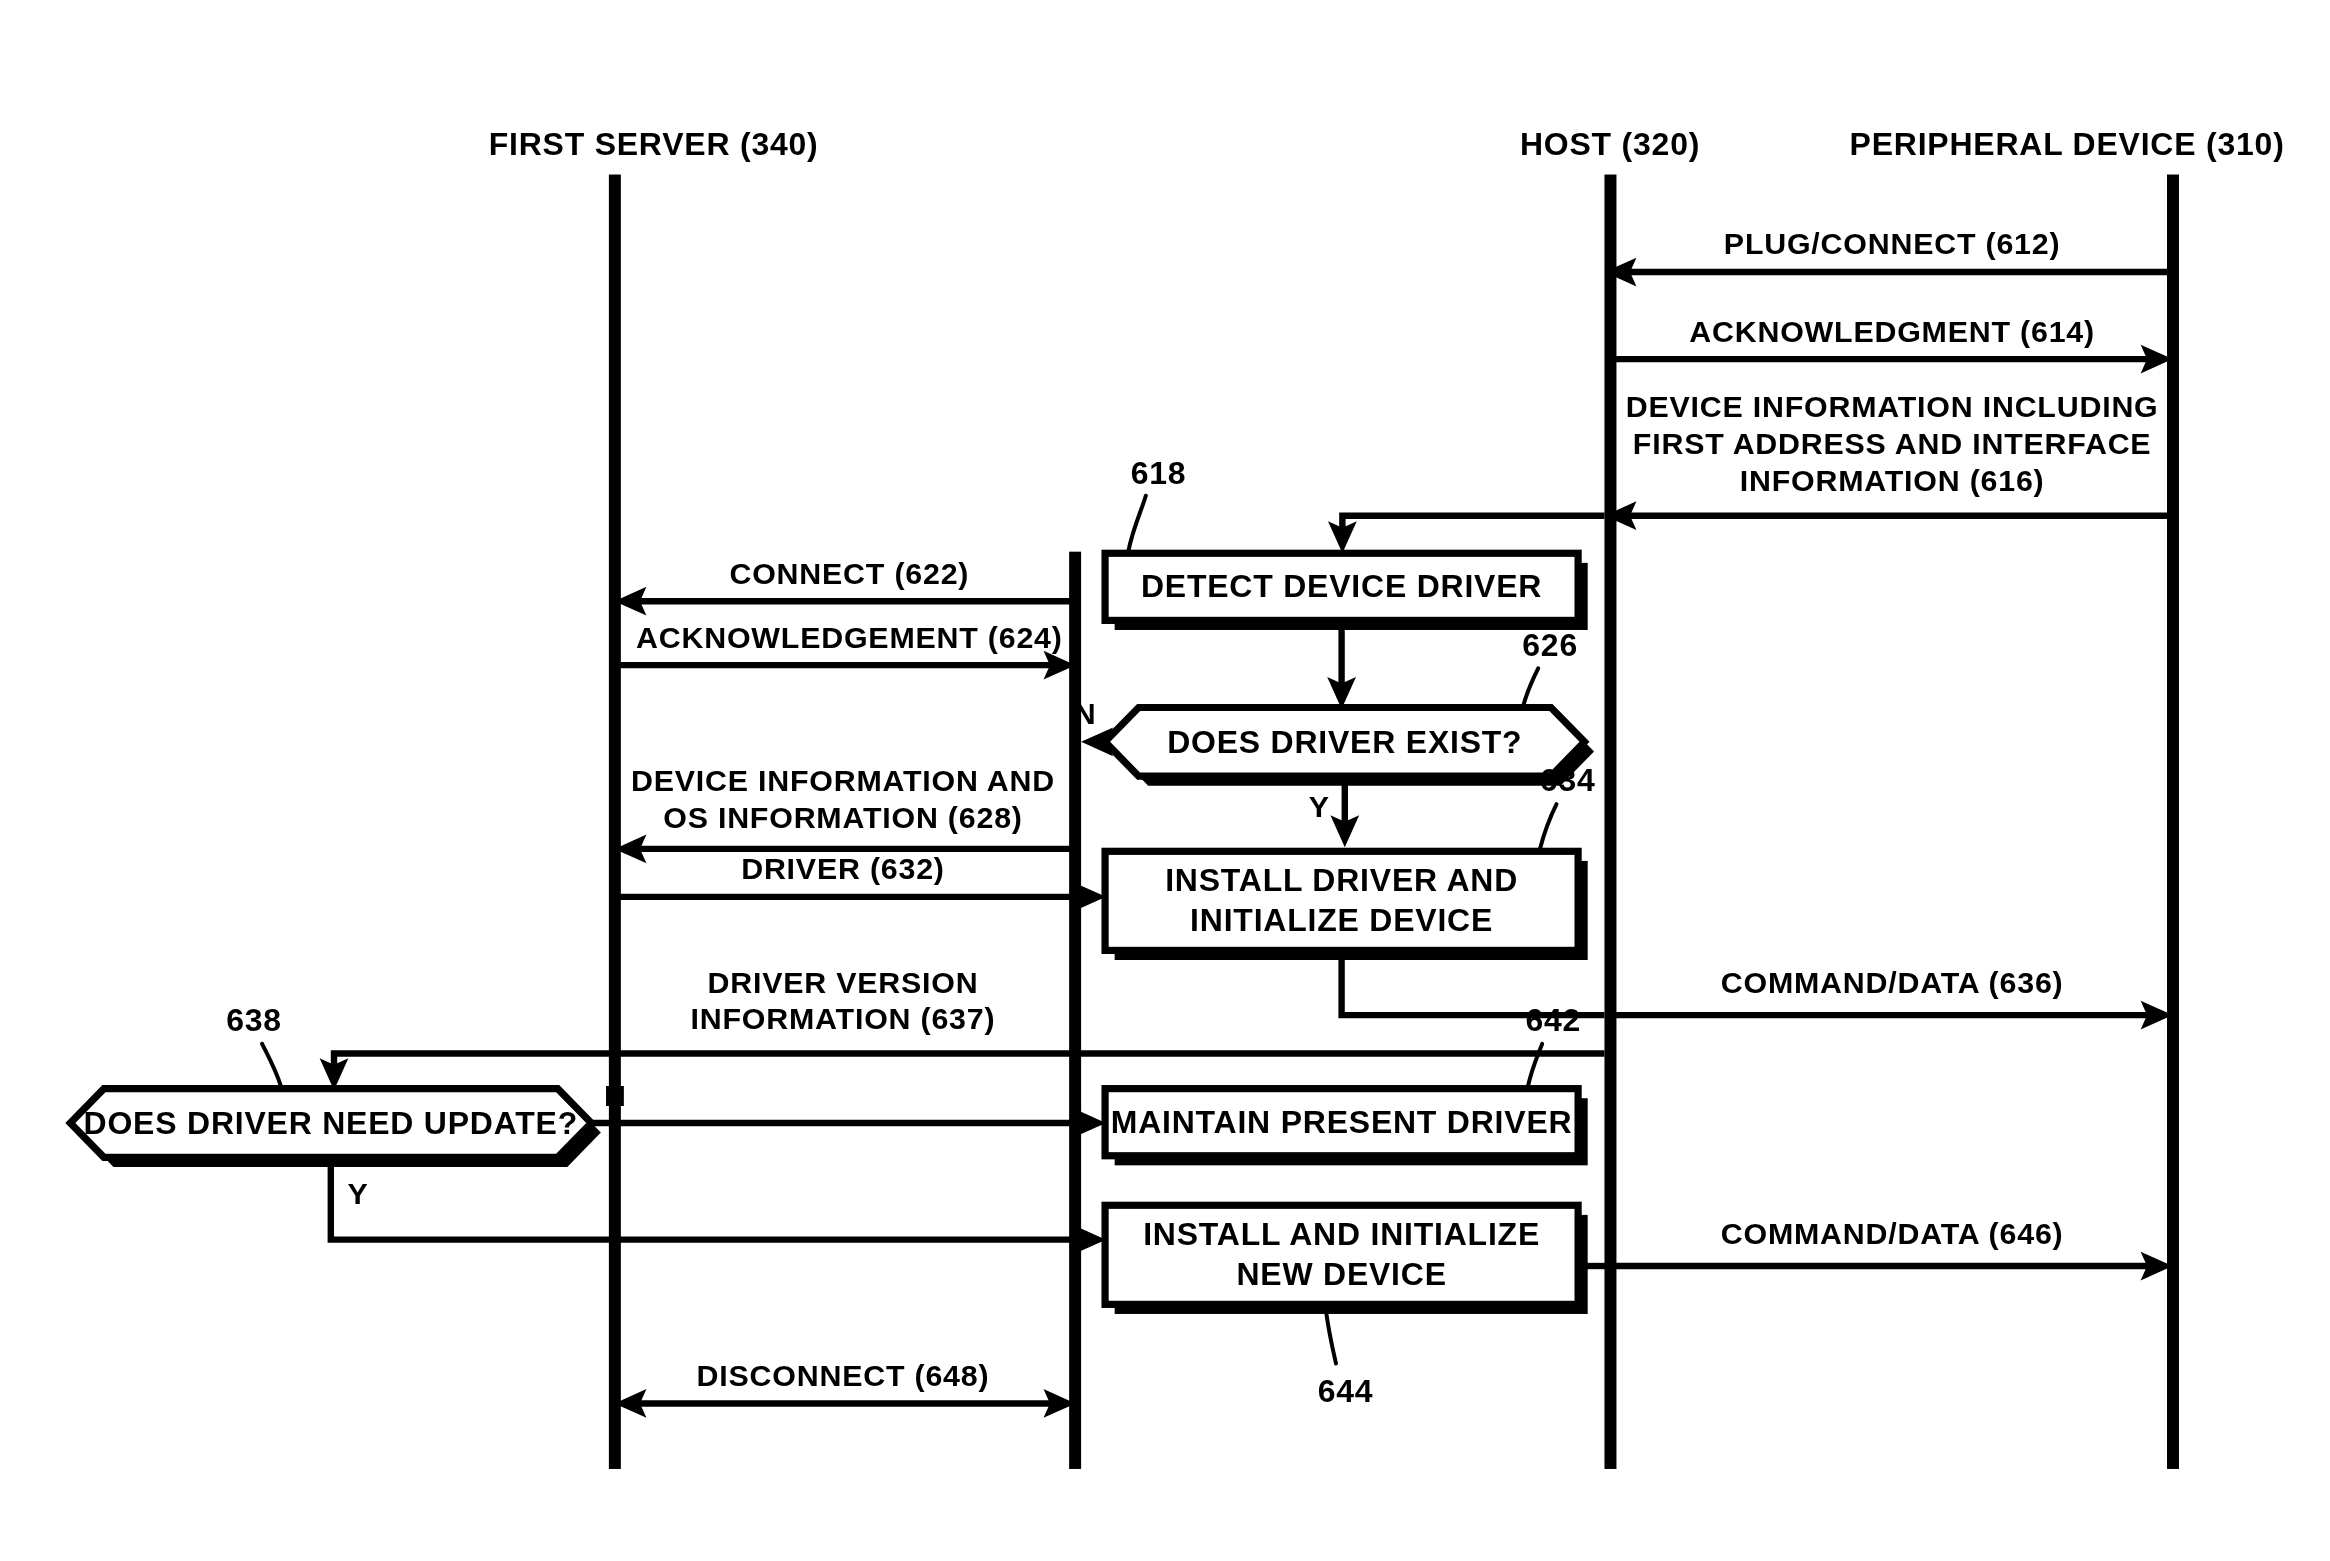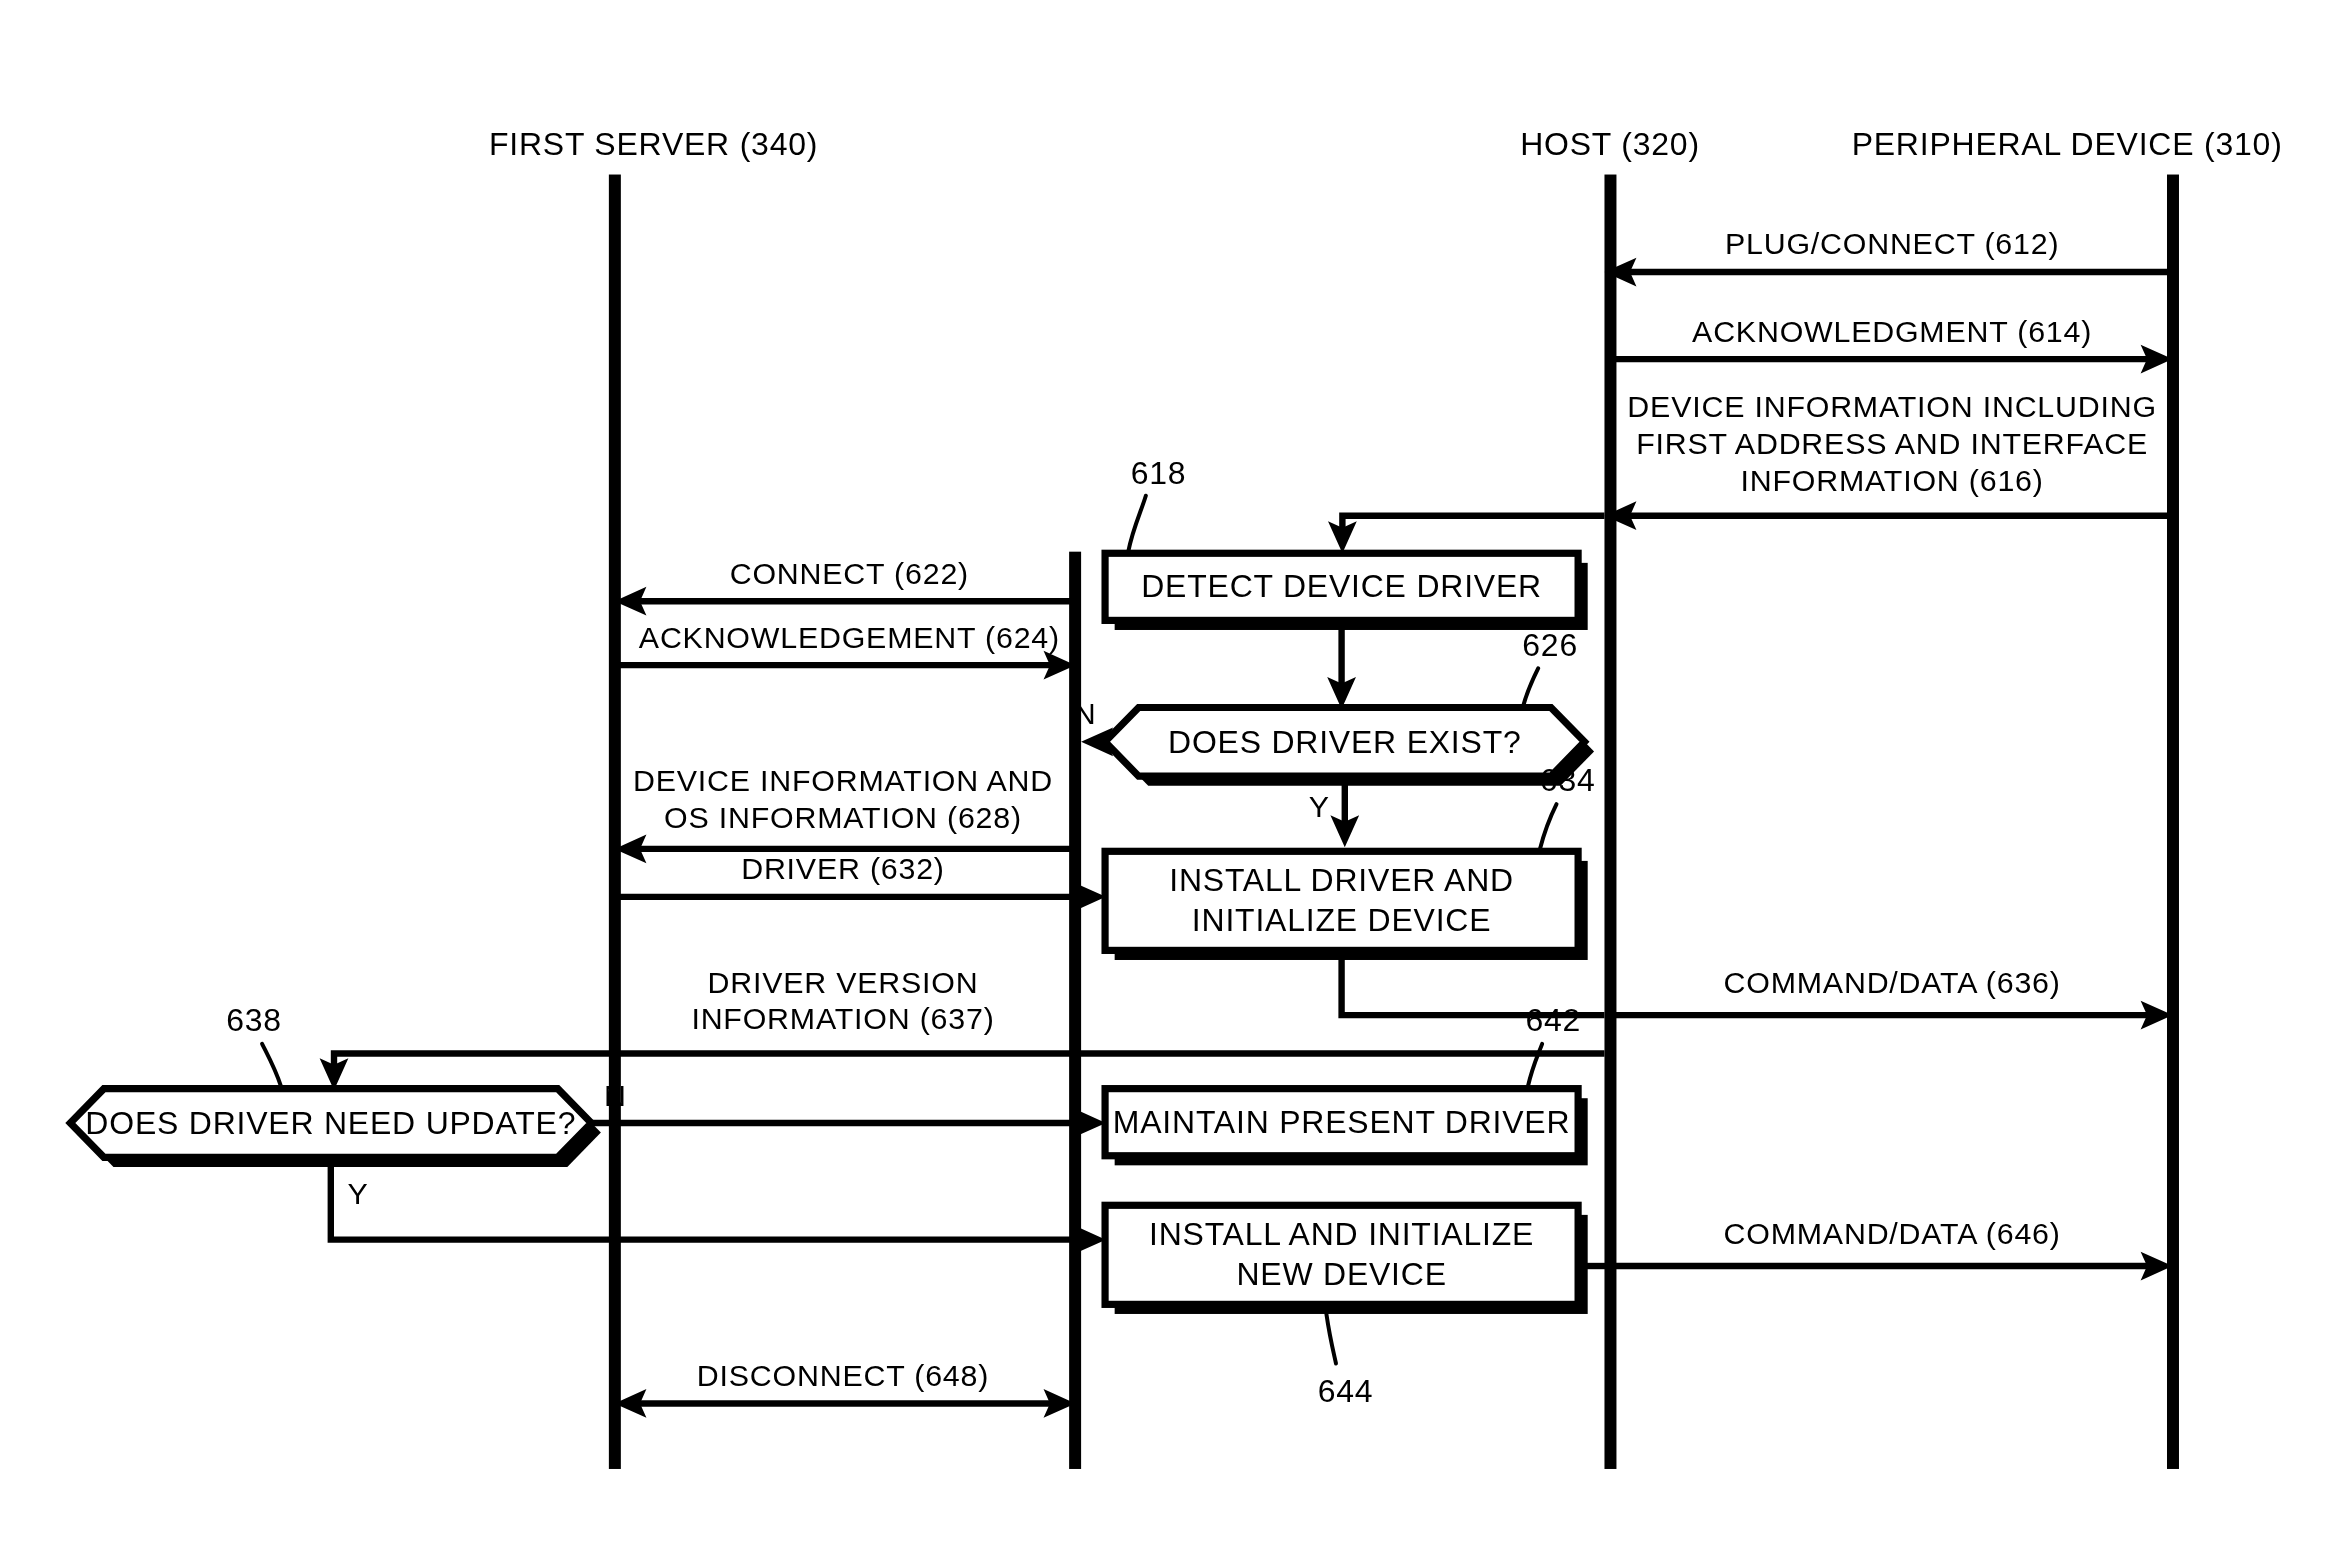--- a/index.html
+++ b/index.html
@@ -6,20 +6,21 @@
     margin: 0;
     padding: 0;
     background: #ffffff;
   }
   #root {
     position: relative;
     width: 2330px;
     height: 1562px;
     background: #ffffff;
     font-family: "Liberation Sans", sans-serif;
+    font-weight: bold;
   }
   svg.diagram {
     position: absolute;
     top: 0; left: 0;
     width: 2330px;
     height: 1562px;
     display: block;
   }
   .lifeline { fill: #000000; }
   .stroke-med   { stroke: #000000; stroke-width: 8; fill: none; }

